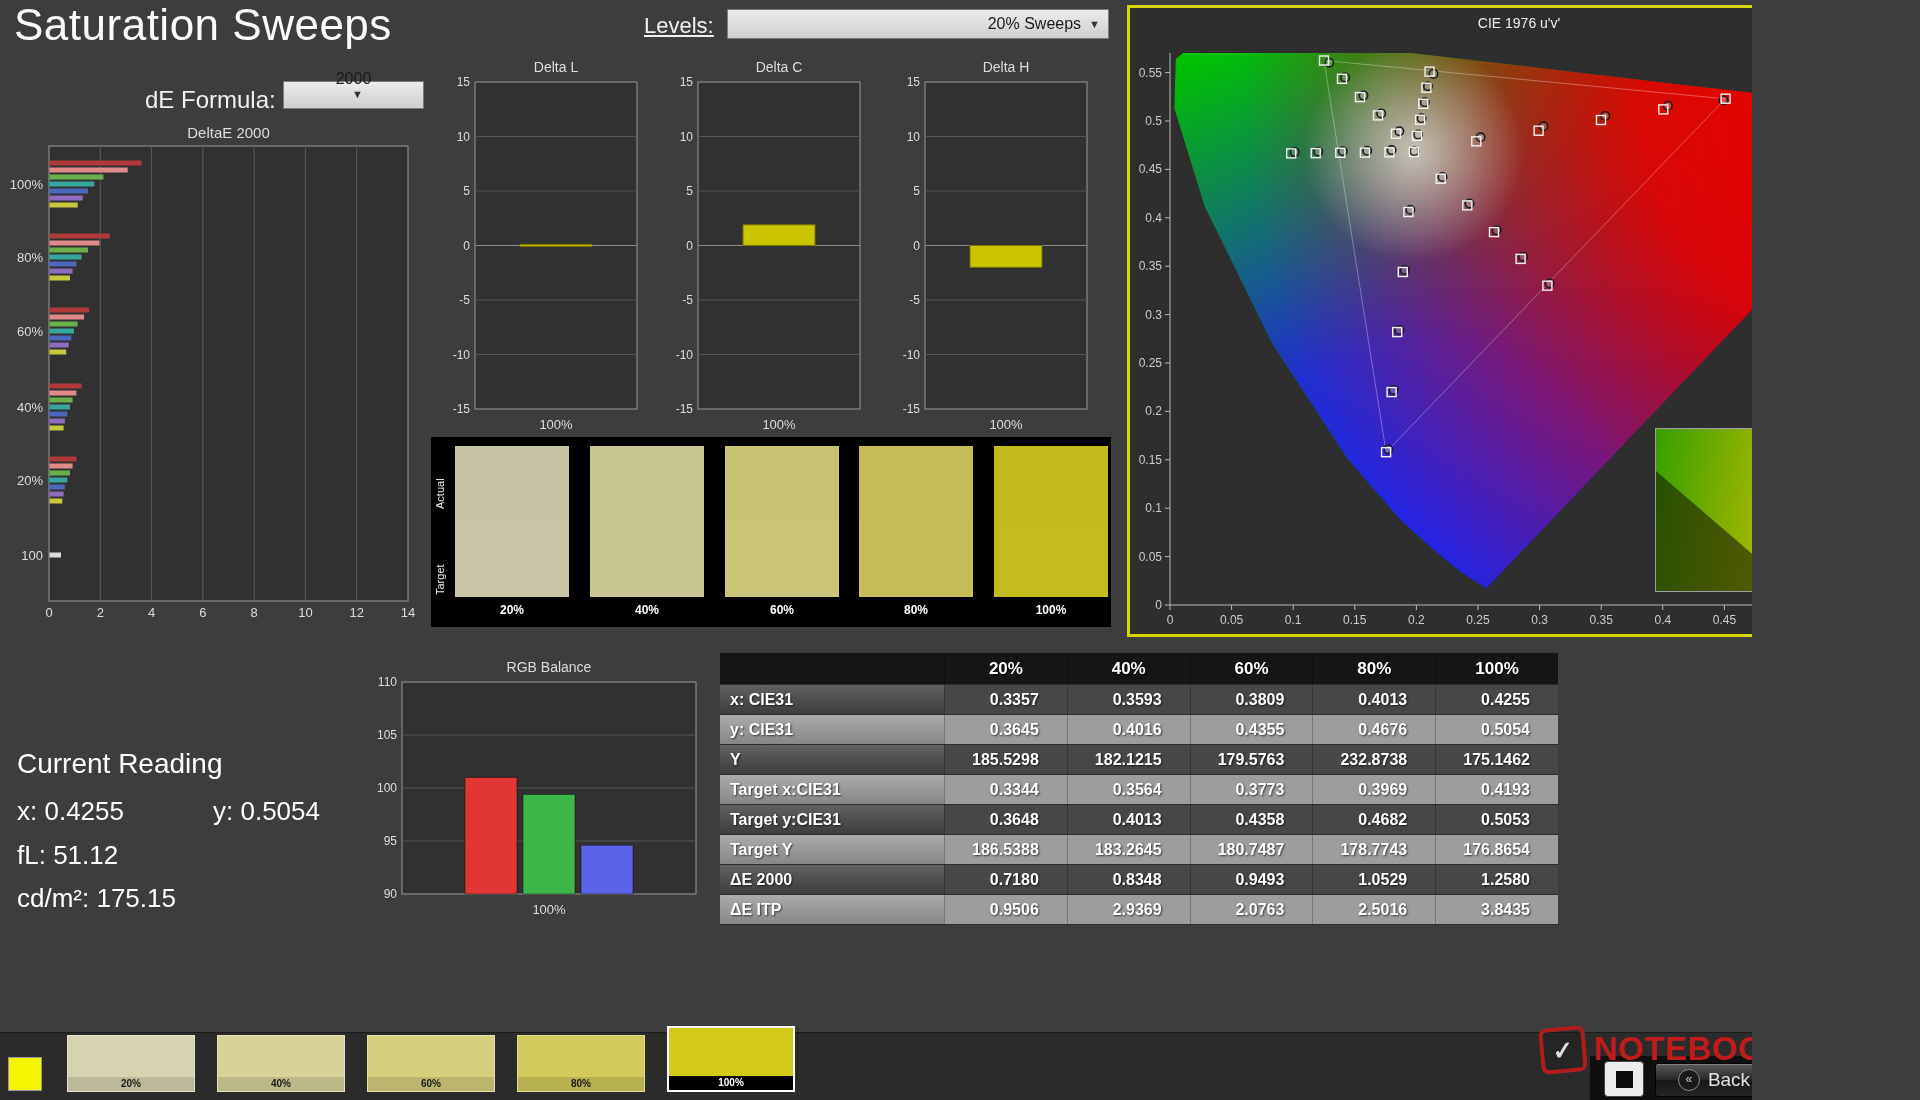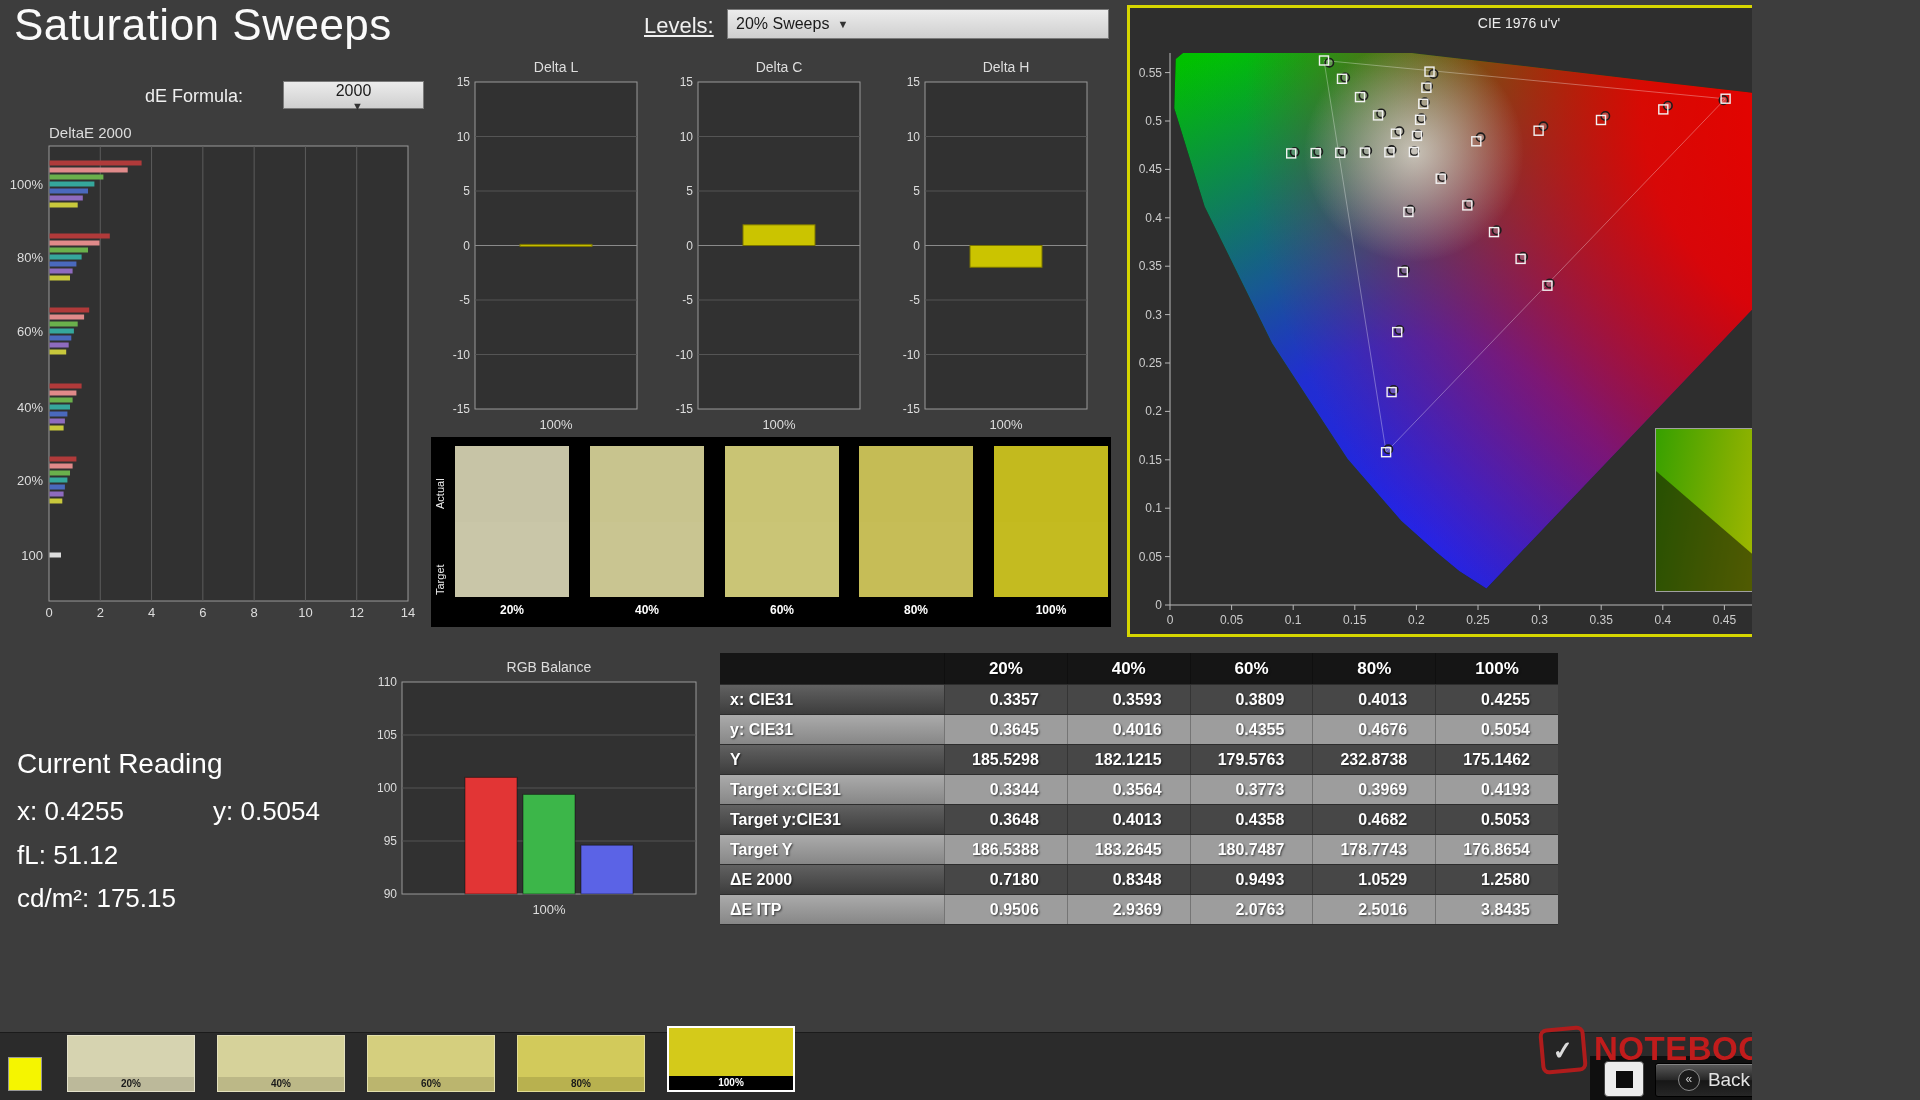--- a/index.html
+++ b/index.html
@@ -2,24 +2,24 @@
 <html><head>
 <meta charset="utf-8">
 <style>
   html,body{margin:0;padding:0;background:#3d3d3d;}
   #root{position:relative;width:1752px;height:1100px;background:#3d3d3d;overflow:hidden;
         font-family:"Liberation Sans",sans-serif;color:#fff;}
   .abs{position:absolute;}
   .page-title{left:14px;top:0px;font-size:44px;font-weight:400;color:#fafafa;letter-spacing:.5px;}
   .lab{color:#f0f0f0;}
   .dropdown{background:linear-gradient(#ececec,#cfcfcf);border:1px solid #7a7a7a;display:flex;
-            align-items:center;justify-content:flex-start;color:#1a1a1a;font-size:16px;padding:0 8px;
+            align-items:center;justify-content:flex-end;color:#1a1a1a;font-size:16px;padding:8px 8px;
             box-sizing:border-box;cursor:pointer;}
   .dd-arrow{color:#333;font-size:11px;margin-left:8px;}
-  .chart-title{color:#ddd;font-size:15px;text-align:left;}
+  .chart-title{color:#ddd;font-size:15px;text-align:center;}
   svg{display:block;}
   
   #swatch-panel{left:431px;top:437px;width:680px;height:190px;background:#000;}
   .rot{position:absolute;left:3px;writing-mode:vertical-rl;transform:rotate(180deg);color:#eee;
        font-size:11px;height:86px;text-align:center;}
   .sw-tile{position:absolute;top:9px;width:114px;height:151px;}
   .sw-half{width:100%;height:50%;}
   .sw-label{position:absolute;top:166px;width:114px;text-align:center;color:#fff;font-size:12px;font-weight:bold;}
   
   #cie-panel{left:1127px;top:5px;width:784px;height:632px;border:3px solid #d6d600;background:#2e2e2e;
@@ -76,21 +76,21 @@
 <div id="root">
 
   <div class="abs page-title">Saturation Sweeps</div>
 
   <div class="abs lab" style="left:644px;top:13px;font-size:22px;text-decoration:underline;">Levels:</div>
   <div class="abs dropdown" style="left:727px;top:9px;width:382px;height:30px;">
     <span>20% Sweeps</span>
     <span class="dd-arrow">▼</span>
   </div>
 
-  <div class="abs lab" style="left:145px;top:86px;font-size:18px;">dE Formula:</div>
+  <div class="abs lab" style="left:145px;top:86px;font-size:24px;">dE Formula:</div>
   <div class="abs dropdown" style="left:283px;top:81px;width:141px;height:28px;flex-direction:column;">
     <span>2000</span>
     <span class="dd-arrow">▼</span>
   </div>
 
   <div class="abs chart-title" style="left:49px;top:124px;width:359px;">DeltaE 2000</div>
   <svg id="deltae-svg" class="abs" style="left:0;top:144px;" width="420" height="490">
       <rect x="49" y="2" width="359" height="455" fill="#313131" stroke="#999"></rect>
       <text x="49" y="473" fill="#ddd" font-size="13" text-anchor="middle">0</text>
       <line x1="100.28571428571428" y1="2" x2="100.28571428571428" y2="457" stroke="#5c5c5c"></line>

